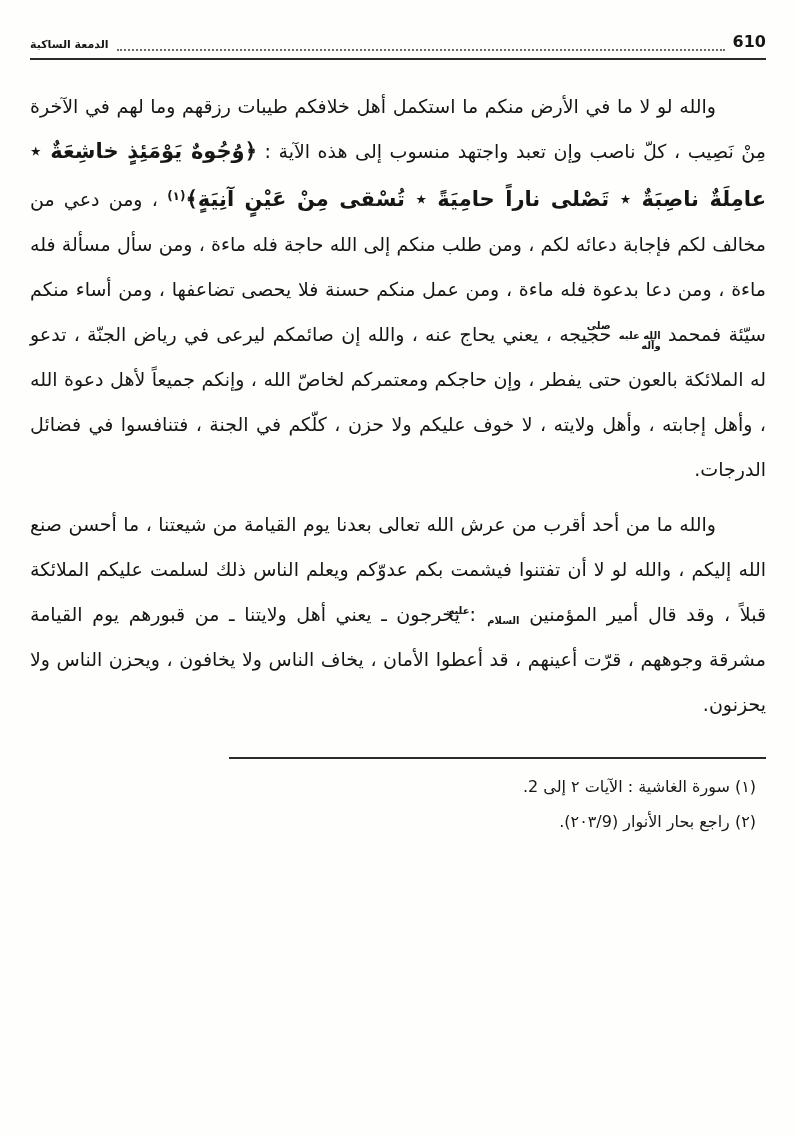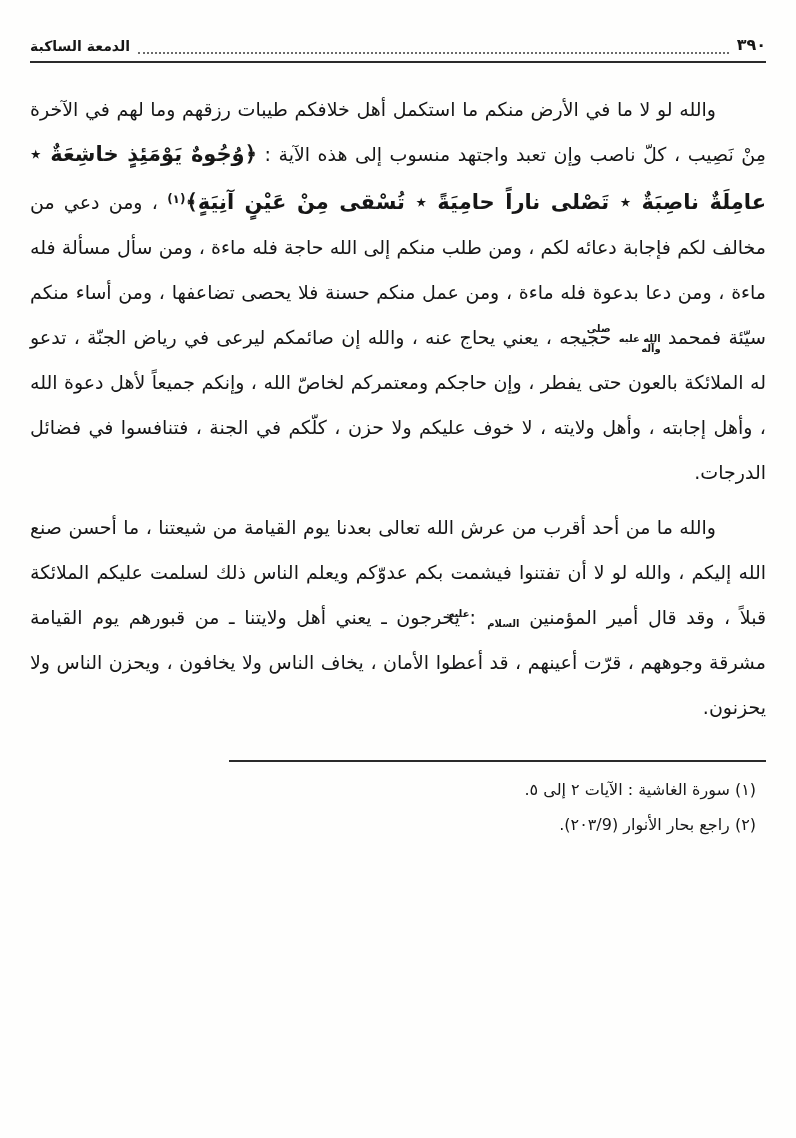--- a/index.html
+++ b/index.html
@@ -31,21 +31,21 @@
     font-weight: bold;
     white-space: nowrap;
   }
   .leader {
     flex: 1;
     border-bottom: 2px dotted #6a6a6a;
     height: 12px;
     margin: 0 8px;
   }
   .book-title {
-    font-size: 14px;
+    font-size: 11px;
     font-weight: bold;
     white-space: nowrap;
     margin-top: 20px;
   }
   
   .body-text {
     margin-top: 24px;
     font-size: 19px;
     line-height: 45px;
     text-align: justify;
@@ -89,31 +89,31 @@
     padding-right: 10px;
     text-align: right;
   }
 </style>
 </head>
 <body>
 
 <div class="page">
 
   <header class="header">
-    <span class="page-number">٣٩٠</span>
+    <span class="page-number">610</span>
     <span class="leader"></span>
     <span class="book-title">الدمعة الساكبة</span>
   </header>
 
   <main class="body-text" id="body-root">
       <p class="para"><span class="seg">والله لو لا ما في الأرض منكم ما استكمل أهل خلافكم طيبات رزقهم وما لهم في الآخرة مِنْ نَصِيب ، كلّ ناصب وإن تعبد واجتهد منسوب إلى هذه الآية : </span><span class="verse">﴿وُجُوهٌ يَوْمَئِذٍ خاشِعَةٌ ٭ عامِلَةٌ ناصِبَةٌ ٭ تَصْلى ناراً حامِيَةً ٭ تُسْقى مِنْ عَيْنٍ آنِيَةٍ﴾</span><span class="fn-ref">(١)</span><span class="seg"> ، ومن دعي من مخالف لكم فإجابة دعائه لكم ، ومن طلب منكم إلى الله حاجة فله ماءة ، ومن سأل مسألة فله ماءة ، ومن دعا بدعوة فله ماءة ، ومن عمل منكم حسنة فلا يحصى تضاعفها ، ومن أساء منكم سيّئة فمحمد </span><span class="honorific">صلى الله عليه وآله</span><span class="seg"> حجيجه ، يعني يحاج عنه ، والله إن صائمكم ليرعى في رياض الجنّة ، تدعو له الملائكة بالعون حتى يفطر ، وإن حاجكم ومعتمركم لخاصّ الله ، وإنكم جميعاً لأهل دعوة الله ، وأهل إجابته ، وأهل ولايته ، لا خوف عليكم ولا حزن ، كلّكم في الجنة ، فتنافسوا في فضائل الدرجات.</span></p>
       <p class="para"><span class="seg">والله ما من أحد أقرب من عرش الله تعالى بعدنا يوم القيامة من شيعتنا ، ما أحسن صنع الله إليكم ، والله لو لا أن تفتنوا فيشمت بكم عدوّكم ويعلم الناس ذلك لسلمت عليكم الملائكة قبلاً ، وقد قال أمير المؤمنين </span><span class="honorific small">عليه السلام</span><span class="seg"> : يخرجون ـ يعني أهل ولايتنا ـ من قبورهم يوم القيامة مشرقة وجوههم ، قرّت أعينهم ، قد أعطوا الأمان ، يخاف الناس ولا يخافون ، ويحزن الناس ولا يحزنون.</span></p>
     </main>
 
   <footer class="footnotes">
     <div class="fn-rule"></div>
     <div id="fn-list">
-        <div class="fn-item">(١) سورة الغاشية : الآيات ٢ إلى ٥.</div>
+        <div class="fn-item">(١) سورة الغاشية : الآيات ٢ إلى 2.</div>
         <div class="fn-item">(٢) راجع بحار الأنوار (٢٠٣/9).</div>
       </div>
   </footer>
 
 </div>
 
 </body></html>

